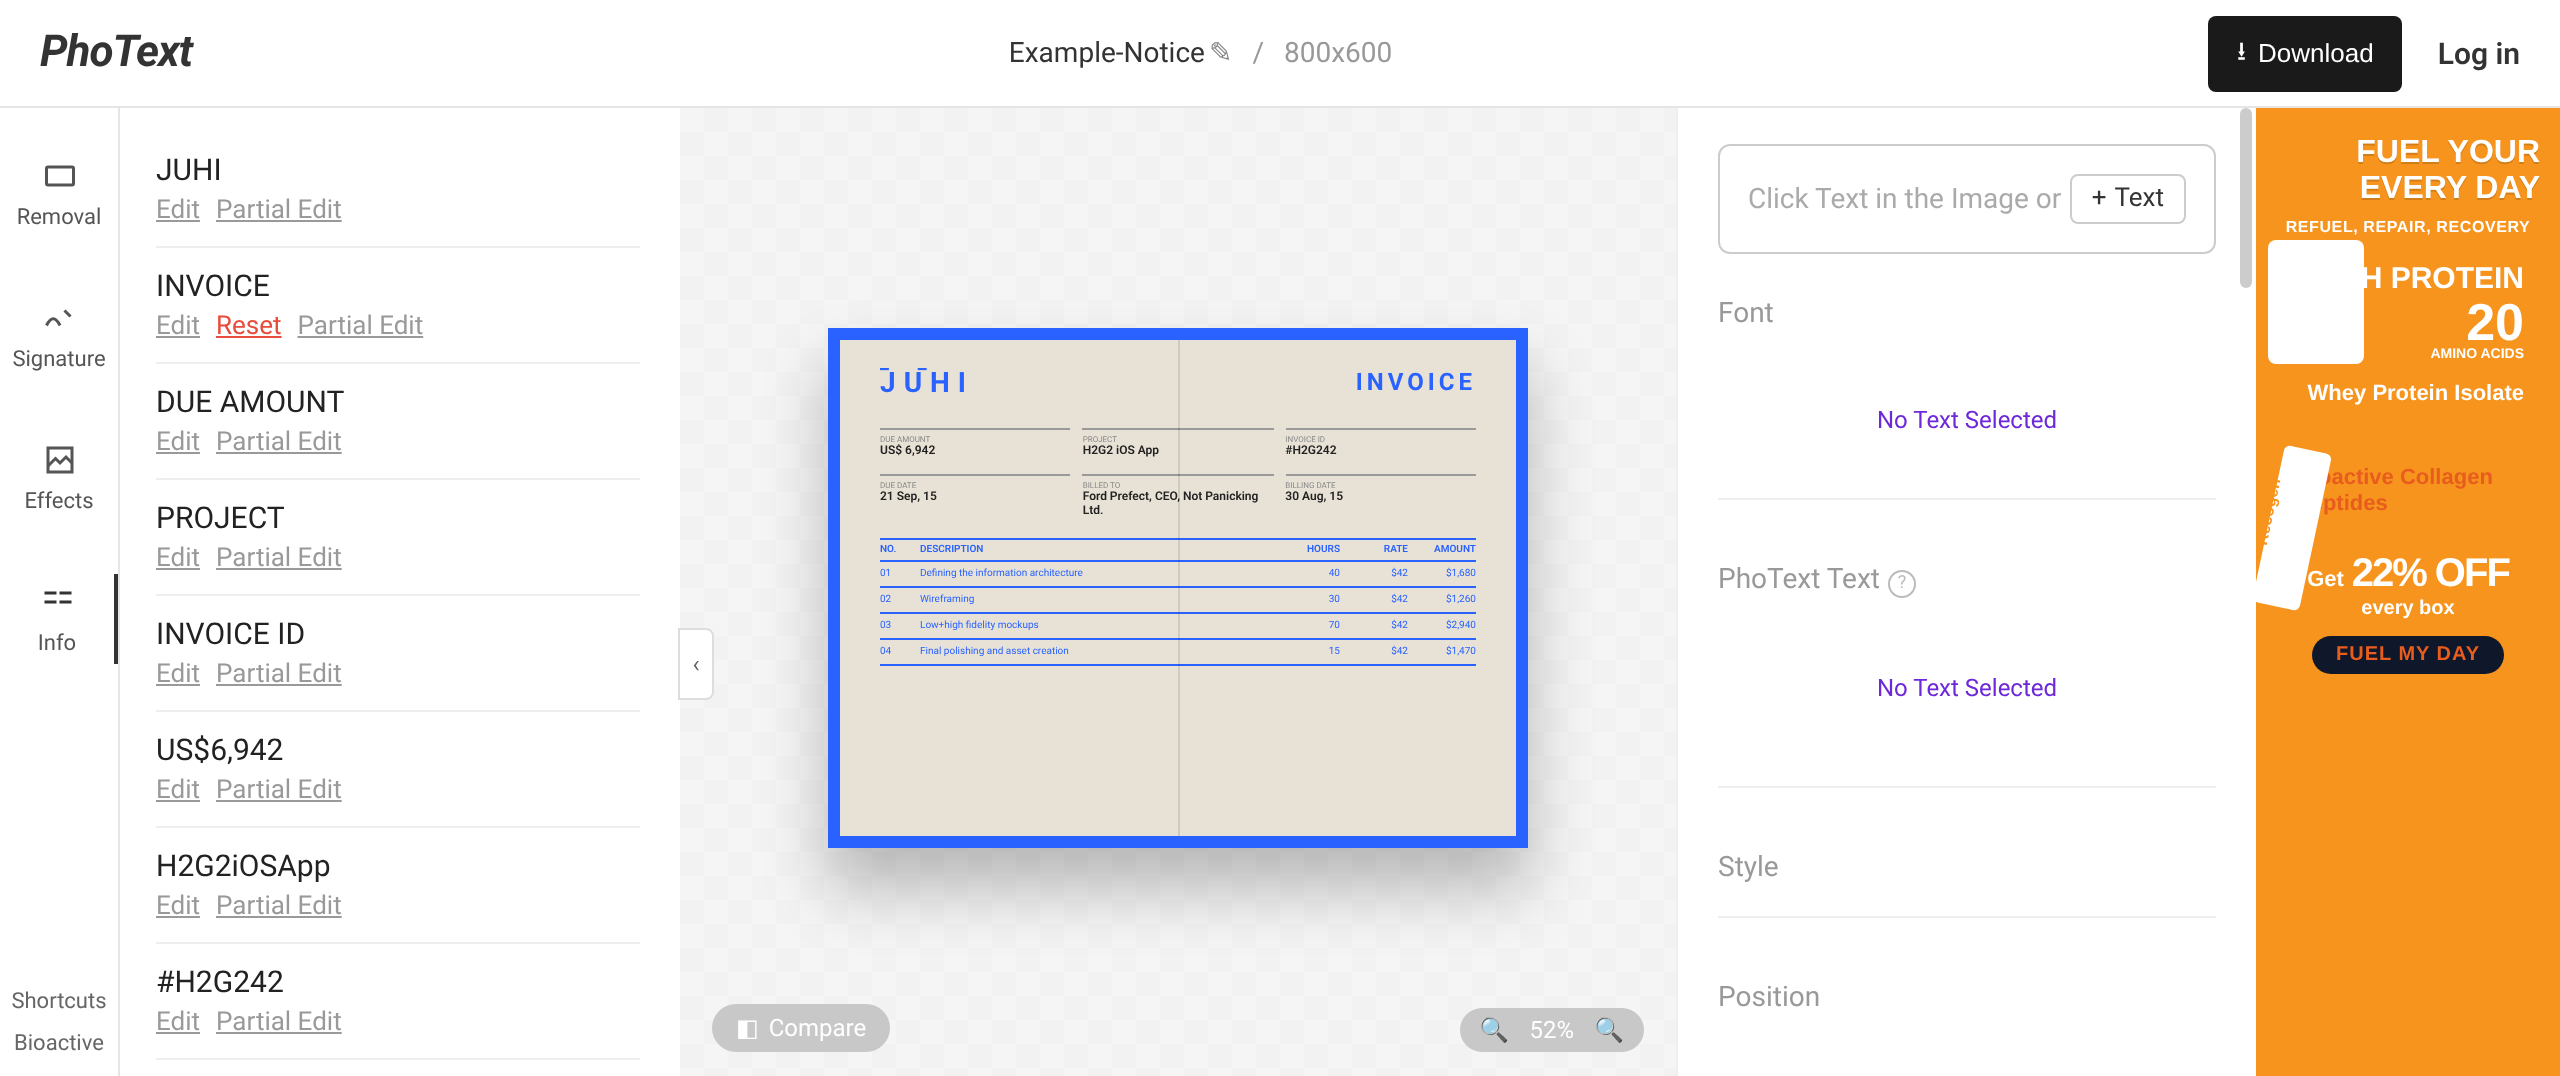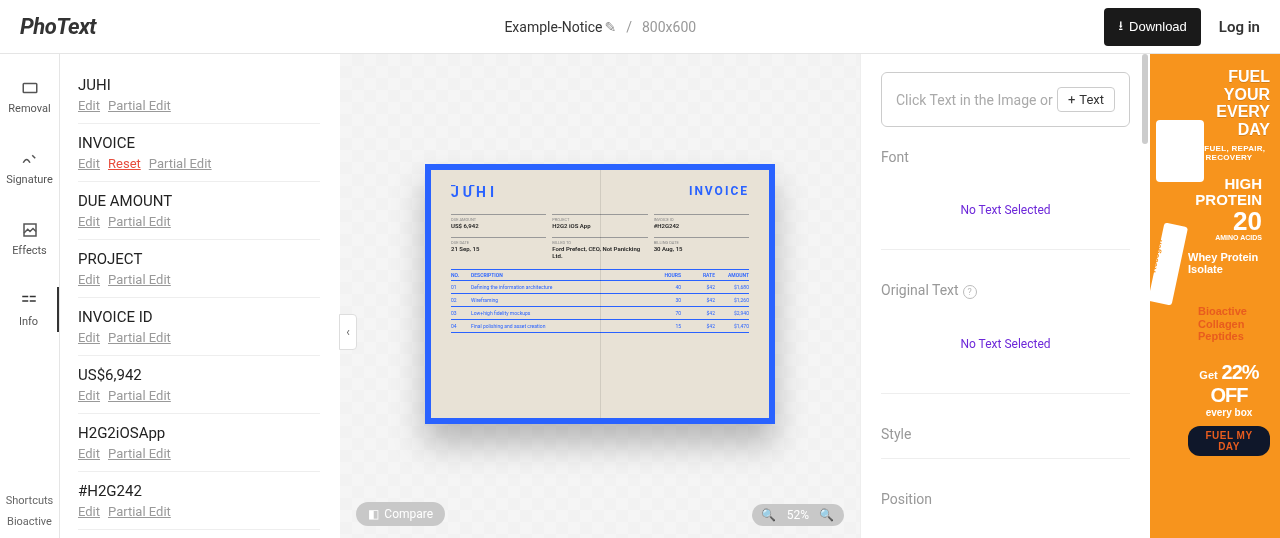--- a/index.html
+++ b/index.html
@@ -54,28 +54,28 @@
 .rp-scroll { position: absolute; right: 2px; top: 0; bottom: 0; width: 6px; background: transparent; }
 .rp-scroll::after { content:""; position:absolute; top:0; right:0; width:6px; height:90px; background:#ccc; border-radius:3px; }
 .text-box { border: 1px solid #ccc; border-radius: 6px; padding: 14px; display: flex; align-items: center; justify-content: space-between; margin-bottom: 22px; }
 .text-box-msg { color: #aaa; font-size: 14px; }
 .text-add { border: 1px solid #ccc; border-radius: 4px; padding: 4px 10px; font-size: 13px; display: flex; align-items: center; gap: 4px; cursor: pointer; }
 .rp-label { color: #999; font-size: 14px; margin-bottom: 6px; margin-top: 16px; }
 .rp-empty { text-align: center; color: #6d28d9; font-size: 12px; padding: 32px 0; }
 .rp-section { border-top: 1px solid #eee; padding: 16px 0 10px; }
 .qmark { display:inline-block; width:14px; height:14px; border:1px solid #bbb; border-radius:50%; font-size:9px; text-align:center; line-height:13px; color:#bbb; margin-left:4px; }
 
-.ad { width: 130px; background: #f7941d; position: relative; overflow: hidden; color: #fff; font-family: sans-serif; padding-left: 28px; }
+.ad { width: 152px; background: #f7941d; position: relative; overflow: hidden; color: #fff; font-family: sans-serif; }
 .ad .top { background: #f7941d; padding: 14px 10px; }
 .ad .fuel { font-weight: 800; font-size: 16px; line-height: 1.1; text-align: right; text-shadow: 0 1px 0 rgba(0,0,0,0.15); }
 .ad .refuel { font-size: 8px; font-weight: 700; text-align: center; margin-top: 6px; letter-spacing: .3px; }
 .ad .high { font-weight: 800; font-size: 15px; text-align: right; margin-top: 14px; line-height: 1.05; padding-right: 8px; }
 .ad .twenty { font-weight: 900; font-size: 26px; color: #fff; text-align: right; padding-right: 8px; line-height: 1; }
 .ad .amino { font-size: 7px; font-weight: 700; text-align: right; padding-right: 8px; }
-.ad .whey { font-size: 11px; font-weight: 700; padding-right: 8px; margin-top: 10px; line-height: 1.1; }
+.ad .whey { font-size: 11px; font-weight: 700; text-align: right; padding-right: 8px; margin-top: 10px; line-height: 1.1; }
 .ad .collagen { color: #e85c1e; font-size: 11px; font-weight: 700; text-align: left; padding-left: 10px; margin-top: 30px; line-height: 1.15; }
 .ad .get22 { text-align: center; margin-top: 18px; }
 .ad .get22 .g { font-size: 11px; font-weight: 700; }
 .ad .get22 .p { font-size: 20px; font-weight: 900; letter-spacing: -1px; }
 .ad .every { font-size: 10px; text-align: center; font-weight: 700; }
 .ad .cta { background: #0f172a; color: #e85c1e; font-weight: 800; font-size: 10px; padding: 4px 12px; border-radius: 12px; letter-spacing:.5px; display: inline-block; margin: 8px auto 0; }
 .ad .cta-wrap { text-align: center; }
 .ad .prodbox { position:absolute; left:6px; top:66px; width:48px; height:62px; background:#fff; border-radius:4px; }
 .ad .stick { position:absolute; left:6px; top:170px; width:24px; height:80px; background:#fff; border-radius:3px; transform: rotate(12deg); }
 .stick::after { content:"Recogen"; position:absolute; top:30px; left:-18px; transform:rotate(-90deg); font-size:8px; color:#f7941d; font-weight:700; }
@@ -269,21 +269,21 @@
     <div class="text-box">
       <span class="text-box-msg">Click Text in the Image or</span>
       <span class="text-add">
           <span>+</span>
           <span>Text</span>
         </span>
     </div>
     <div class="rp-label">Font</div>
     <div class="rp-empty">No Text Selected</div>
     <div class="rp-section">
-      <div class="rp-label"><span>Original Text</span><span class="qmark">?</span></div>
+      <div class="rp-label"><span>PhoText Text</span><span class="qmark">?</span></div>
       <div class="rp-empty">No Text Selected</div>
     </div>
     <div class="rp-section">
         <div class="rp-label">Style</div>
       </div>
     <div class="rp-section">
         <div class="rp-label">Position</div>
       </div>
     <div class="rp-section" style="border-top:none;padding-top:6px">
         <div class="rp-label">Effect</div>

